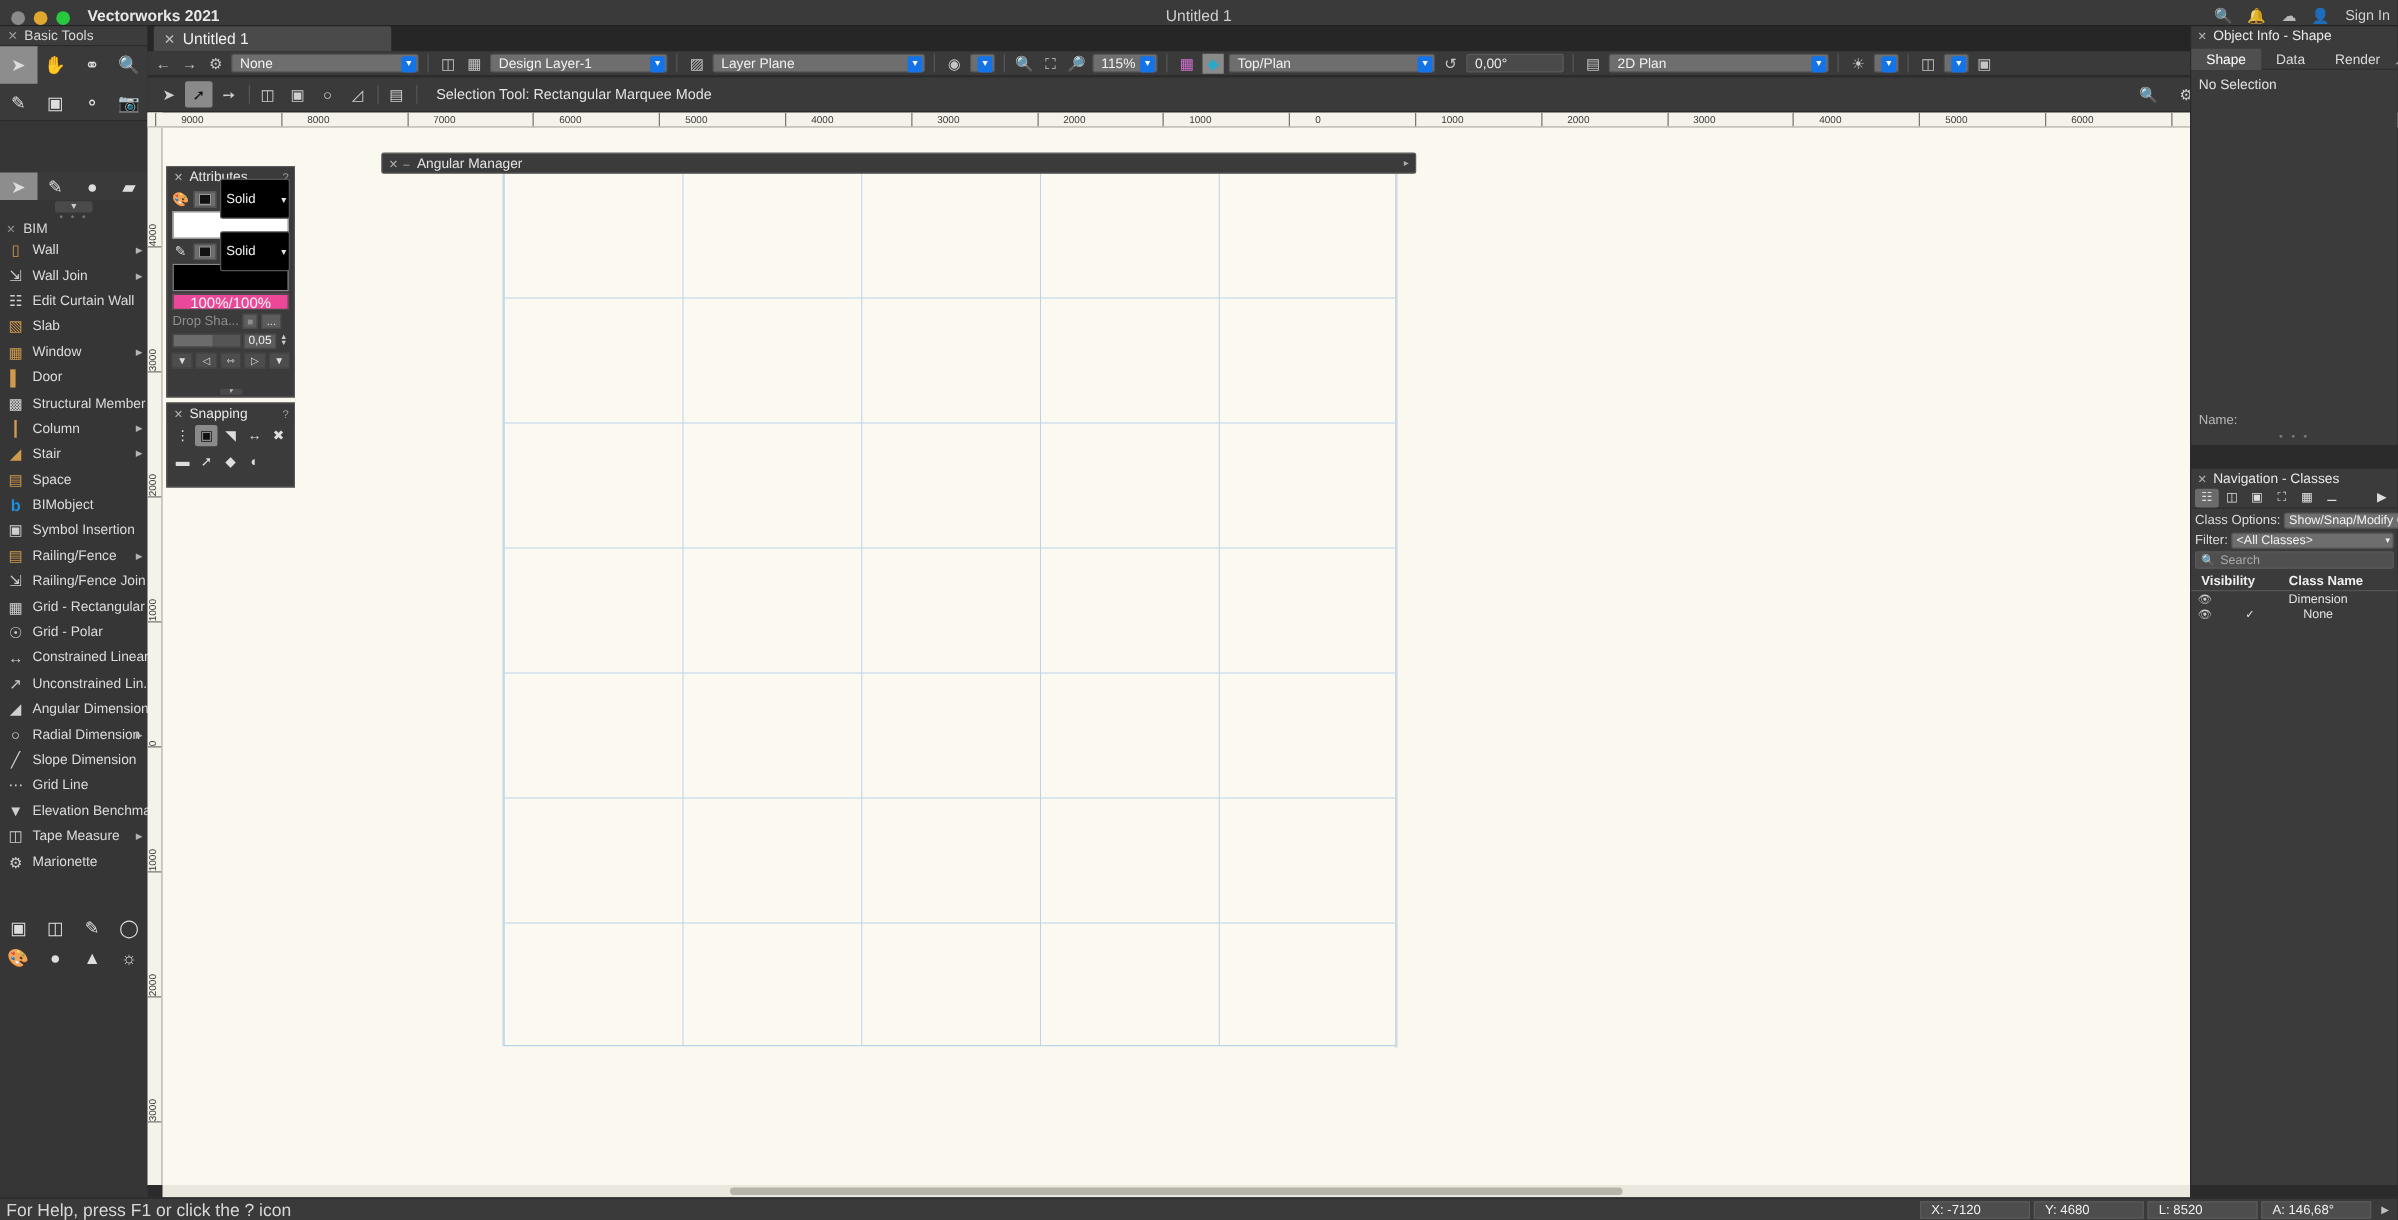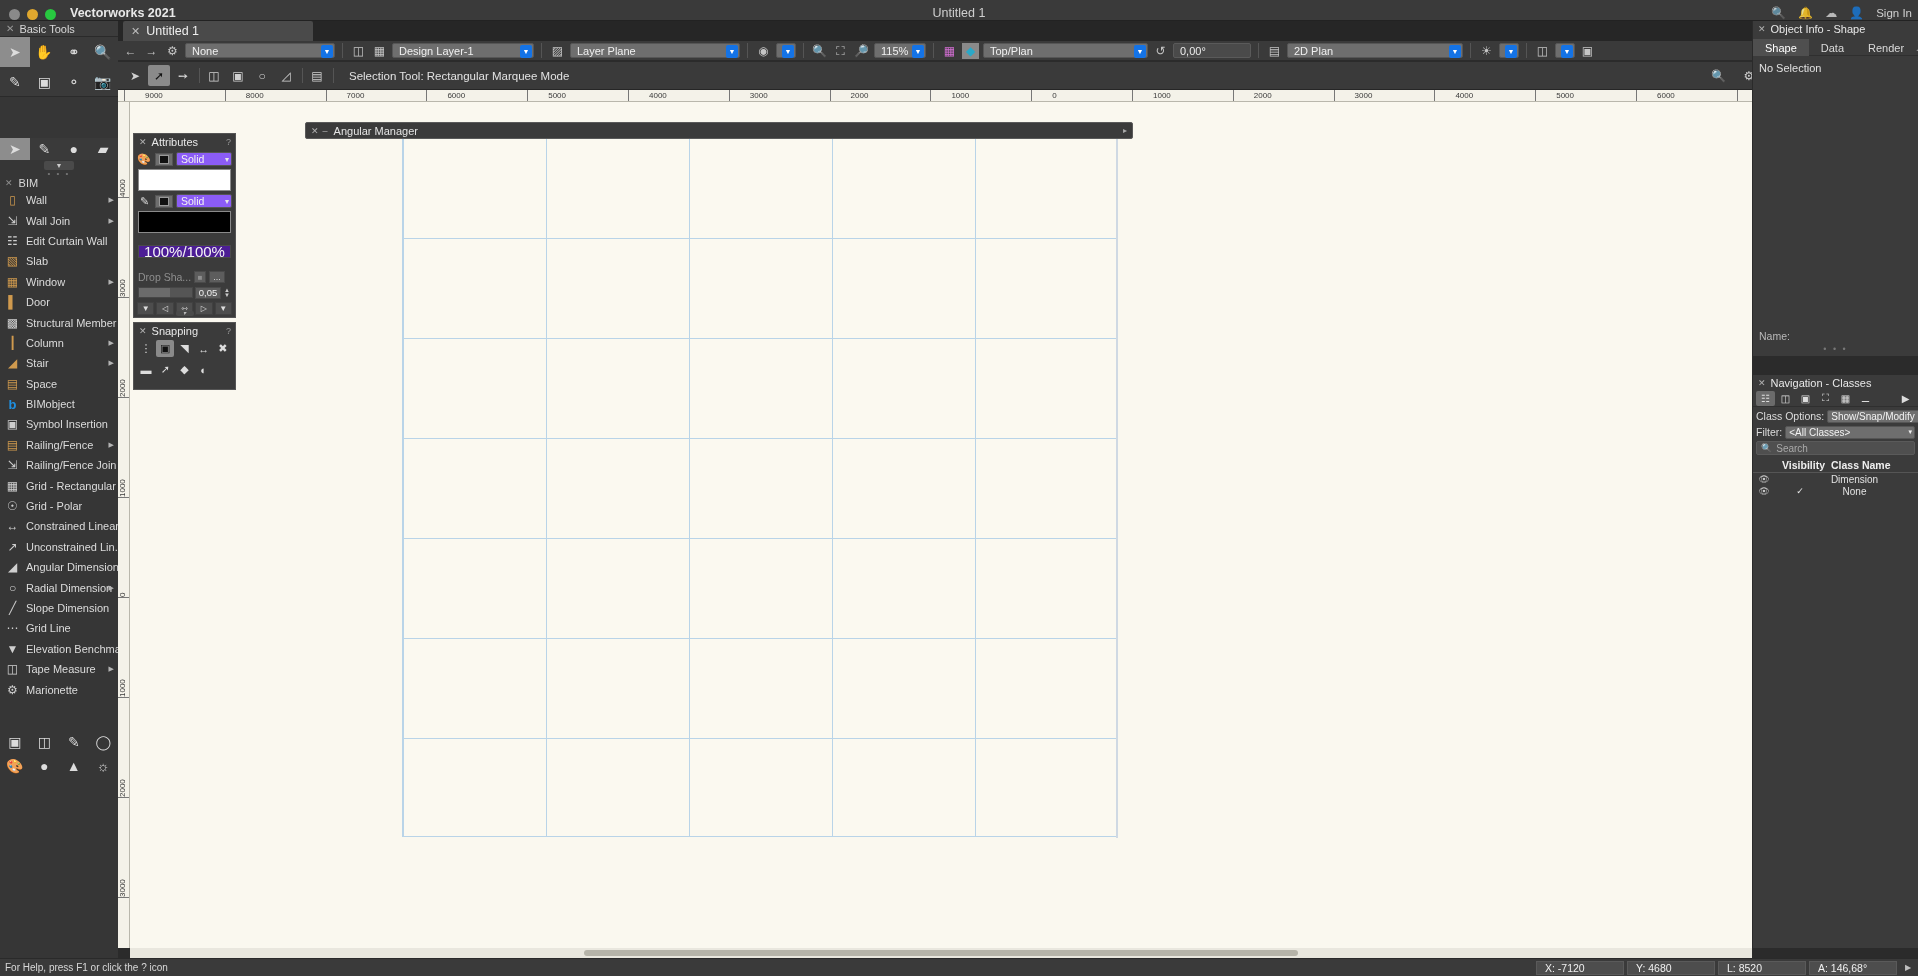--- a/index.html
+++ b/index.html
@@ -138,27 +138,27 @@
           background:#3b3b3b; border:1px solid #555; }
   .pal-hdr { height:15px; display:flex; align-items:center; font-size:11px; color:#e8e8e8;
              background:#3b3b3b; }
   .pal-hdr .x { margin:0 5px 0 5px; font-size:9px; color:#b0b0b0; }
   .pal-hdr .q { margin-left:auto; margin-right:4px; font-size:9px; color:#9a9a9a; }
   .attr-row { display:flex; align-items:center; height:16px; margin:2px 3px; gap:3px; }
   .attr-ico { width:15px; height:14px; display:flex; align-items:center; justify-content:center; font-size:11px; }
   .attr-swatch { width:18px; height:13px; background:#6e6e6e; border:1px solid #555;
                  display:flex; align-items:center; justify-content:center; }
   .attr-swatch i { display:block; width:10px; height:9px; background:#111; border:1px solid #999; }
-  .attr-combo { flex:1; height:14px; background:#8b5cf6; border:1px solid #555; border-radius:2px;
+  .attr-combo { flex:1; height:32px; background:#000000; border:1px solid #555; border-radius:2px;
                 display:flex; align-items:center; position:relative; font-size:10.5px; color:#f2f2f2; }
   .attr-combo span { padding-left:4px; }
   .attr-combo .st { position:absolute; right:2px; font-size:8px; color:#e6e6e6; }
   .swatch-wide { margin:2px 4px; height:22px; border:1px solid #8a8a8a; }
-  .pct { margin:12px 4px; height:13px; background:#4c1d95; border:1px solid #4a4a4a;
-         display:flex; align-items:center; justify-content:center; font-size:15px; color:#f4f4f4; }
+  .pct { margin:2px 4px; height:13px; background:#ec4899; border:1px solid #4a4a4a;
+         display:flex; align-items:center; justify-content:center; font-size:12px; color:#f4f4f4; }
   .ds-row { display:flex; align-items:center; height:14px; margin:2px 4px; gap:3px; font-size:10.5px; color:#8e8e8e; }
   .ds-box { width:12px; height:12px; background:#5d5d5d; border:1px solid #4a4a4a;
             display:flex; align-items:center; justify-content:center; font-size:8px; }
   .ds-btn { width:16px; height:12px; background:#5d5d5d; border:1px solid #4a4a4a;
             display:flex; align-items:center; justify-content:center; font-size:9px; color:#ddd; }
   .slider-row { display:flex; align-items:center; margin:2px 4px; height:13px; gap:2px; }
   .slider { flex:1; height:11px; background:#555; border:1px solid #464646; position:relative; }
   .slider i { position:absolute; left:0; top:0; bottom:0; width:58%; background:#6b6b6b; }
   .sval { width:26px; height:12px; background:#5d5d5d; border:1px solid #4a4a4a; font-size:9.5px;
           display:flex; align-items:center; justify-content:center; color:#f0f0f0; }
@@ -209,31 +209,31 @@
   .nav-row label { white-space:nowrap; }
   .nav-combo { flex:1; height:13px; background:#6e6e6e; border:1px solid #555; border-radius:2px;
                display:flex; align-items:center; position:relative; font-size:10px; color:#f2f2f2; }
   .nav-combo span { padding-left:3px; white-space:nowrap; overflow:hidden; }
   .nav-combo .st { position:absolute; right:2px; font-size:7px; }
   .nav-search { margin:2px 3px; height:14px; background:#4f4f4f; border:1px solid #5a5a5a;
                 border-radius:2px; display:flex; align-items:center; font-size:10px; color:#a9a9a9; }
   .nav-search .si { margin:0 4px 0 4px; font-size:9px; }
   .cls-head { display:flex; height:15px; background:#3b3b3b; border-bottom:1px solid #555;
               align-items:center; font-size:10.5px; font-weight:bold; color:#efefef; margin-top:3px; }
-  .cls-head .c1 { width:72px; padding-left:8px;text-align:right; }
+  .cls-head .c1 { width:72px; padding-left:8px; }
   .cls-head .c2 { flex:1; padding-left:6px; }
   .cls-row { display:flex; height:12px; align-items:center; font-size:10px; color:#e2e2e2; }
   .cls-row .eye { width:22px; text-align:center; font-size:9px; color:#cfcfcf; }
   .cls-row .chk { width:50px; text-align:center; font-size:9px; color:#e8e8e8; }
   .cls-row .nm { flex:1; padding-left:2px; }
 
   
   #status { position:absolute; left:0; bottom:0; width:1918px; height:18px;
             background:#3a3a3a; border-top:1px solid #2a2a2a; display:flex; align-items:center; }
-  #status-help { margin-left:5px; font-size:10px; color:#d8d8d8; }
+  #status-help { margin-left:5px; font-size:14px; color:#d8d8d8; }
   #status-right { position:absolute; right:2px; display:flex; align-items:center; gap:0; }
   .sfield { height:14px; min-width:88px; background:#4d4d4d; border:1px solid #5a5a5a;
             display:flex; align-items:center; padding-left:8px; font-size:10.5px; color:#f0f0f0; margin-left:3px; }
   .sarrow { width:16px; height:14px; display:flex; align-items:center; justify-content:center;
             font-size:8px; color:#c0c0c0; margin-left:3px; }
   
   #hscroll { position:absolute; left:130px; bottom:18px; right:166px; height:10px; background:#e9e7de; }
   #hscroll i { position:absolute; left:28%; width:44%; top:2px; height:6px; background:#b6b4a9; border-radius:3px; }
 </style>
 </head>

